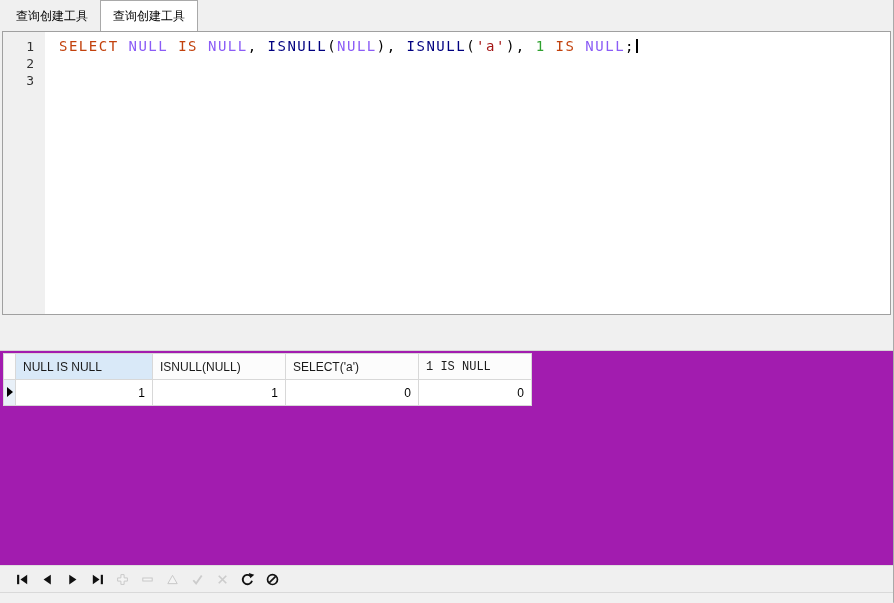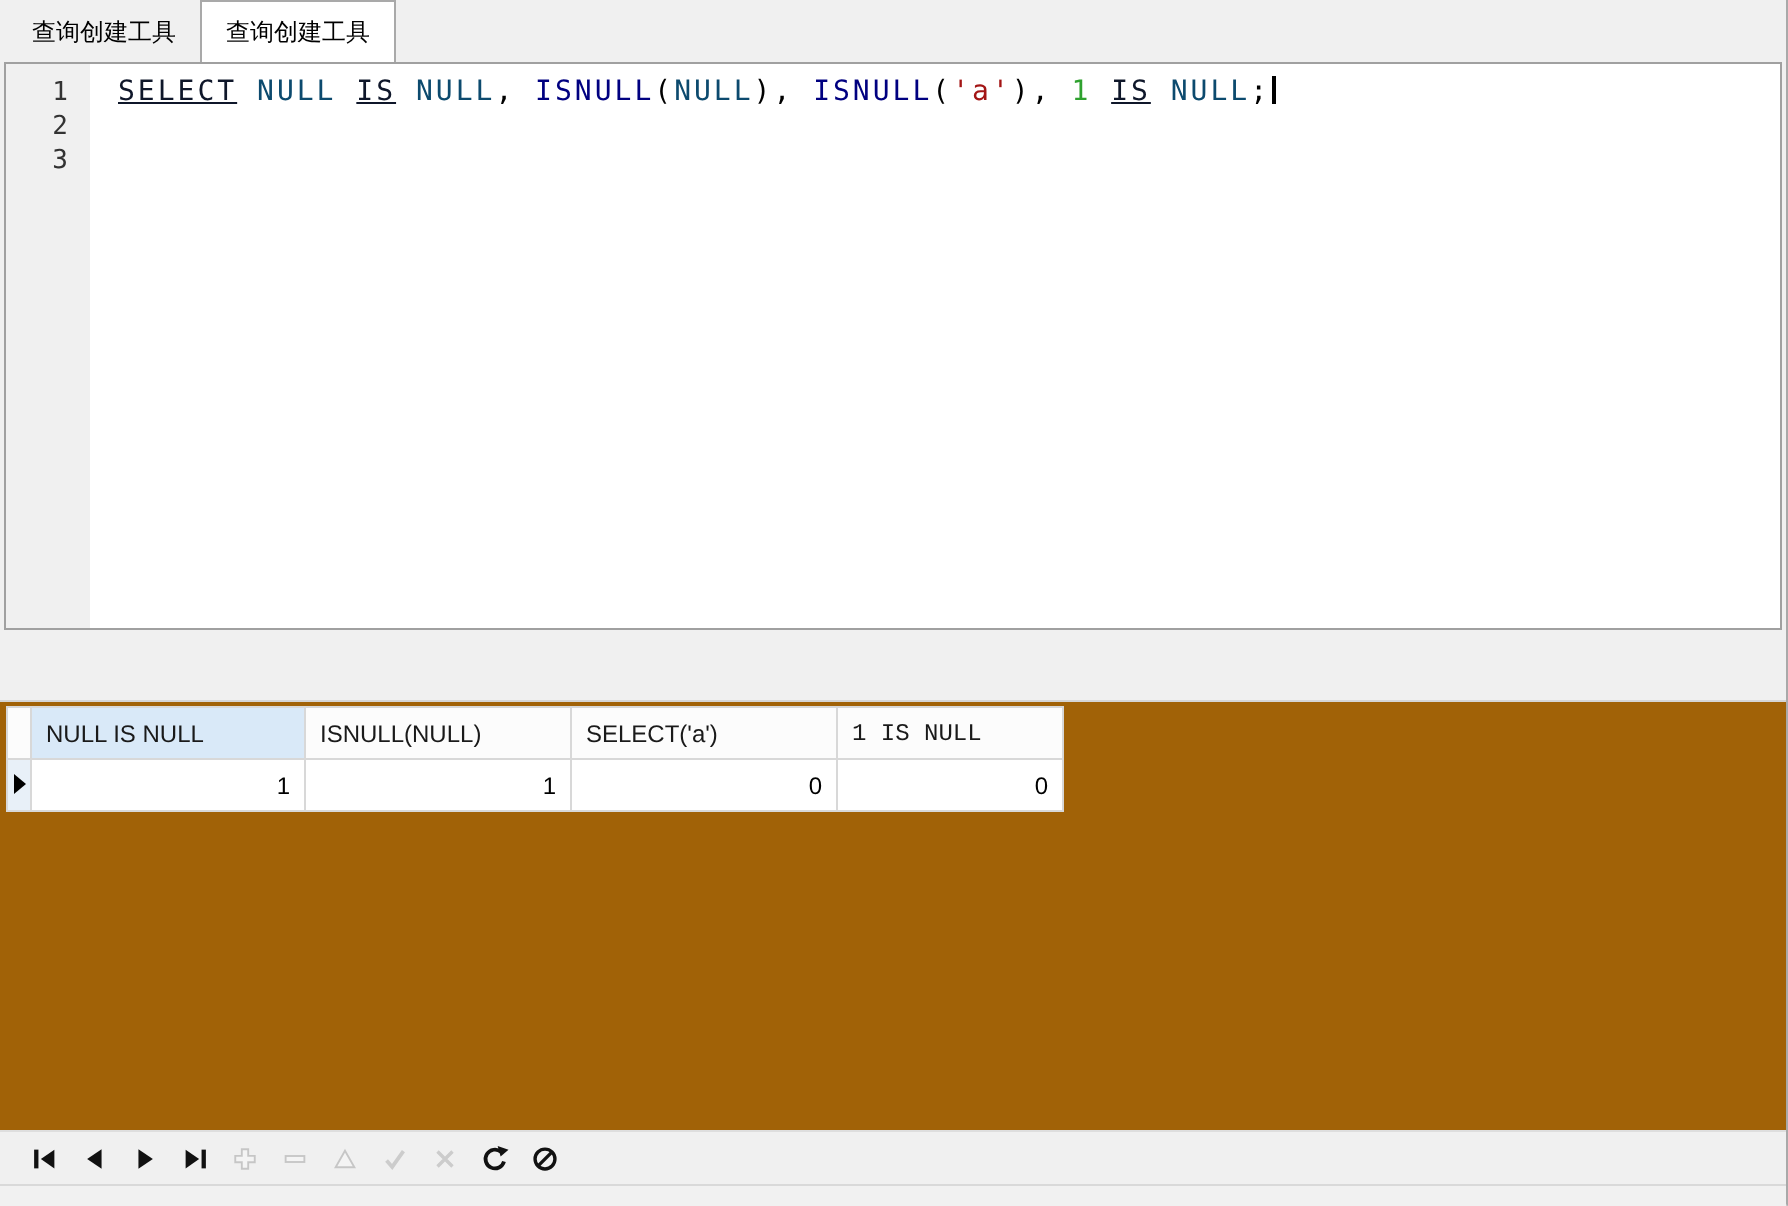--- a/index.html
+++ b/index.html
@@ -58,43 +58,43 @@
   }
   .gutter .ln { height: 17px; line-height: 17px; padding-right: 11px; }
   .code {
     flex: 1;
     padding: 6px 0 0 14px;
     font-family: "DejaVu Sans Mono", "Liberation Mono", monospace;
     font-size: 14px; letter-spacing: 1.5px;
     white-space: pre;
   }
   .code .line { height: 17px; line-height: 17px; }
-  .tok-keyword      { color: #0f172a; text-decoration: underline; }
-  .tok-null_literal { color: #0c4a6e; text-align: center; }
+  .tok-keyword      { color: #c2410c; }
+  .tok-null_literal { color: #8b5cf6; text-align: center; }
   .tok-function     { color: #000080; text-align: right; }
   .tok-string       { color: #a31515; }
   .tok-number       { color: #2fa12f; }
   .tok-plain        { color: #000000; }
   .caret {
     display: inline-block; width: 2px; height: 14px;
     background: #000; vertical-align: -2px; margin-left: 1px;
   }
 
   
   .bottom-tabbar {
     position: absolute; left: 0; top: 318px; width: 100%; height: 32px;
     background: #f0f0f0;
     display: flex; align-items: flex-end;
     padding-left: 5px;
   }
 
   
   .results {
     position: absolute; left: 0; top: 350px; width: 100%; height: 215px;
-    background: #a16207;
+    background: #a21caf;
     border-top: 1px solid #d5d5d5;
     padding-left: 44px;
   }
   .grid {
     position: absolute; left: 3px; top: 2px;
     border-collapse: collapse;
     font-size: 12px;
     background: #fff;
   }
   .grid th, .grid td {

